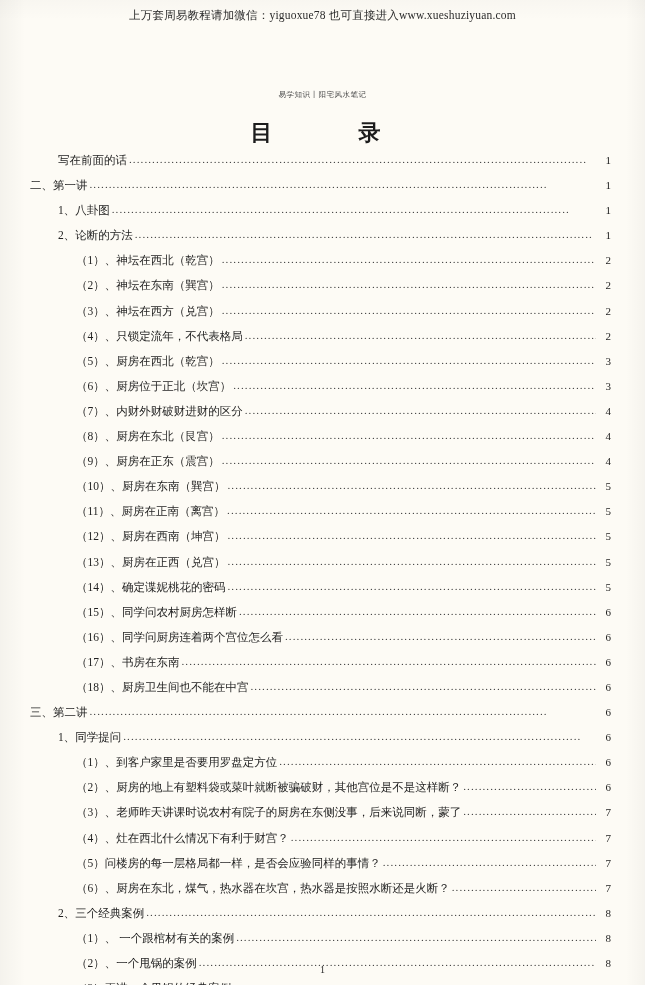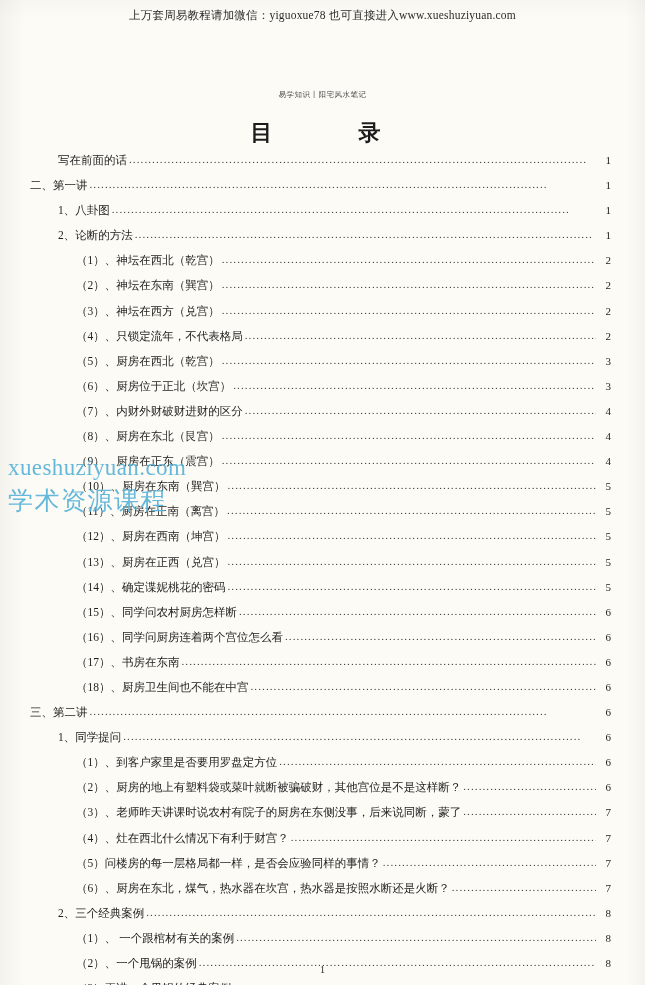--- a/index.html
+++ b/index.html
@@ -325,21 +325,17 @@
         <span class="dots">.......................................................................................................................</span>
         <span class="pg">8</span>
       </div>
       <div class="toc-row lvl3">
         <span class="lbl">（3）再讲一个甩锅的经典案例</span>
         <span class="dots">.......................................................................................................................</span>
         <span class="pg">8</span>
       </div>
     </div>
 
-  <div class="watermark">
-    <div class="wm1">xueshuziyuan.com</div>
-    <div class="wm2">学术资源课程</div>
-  </div>
 
   <div class="page-number">1</div>
 
   <div class="edge-shade"></div>
 </div>
 
 </body></html>

